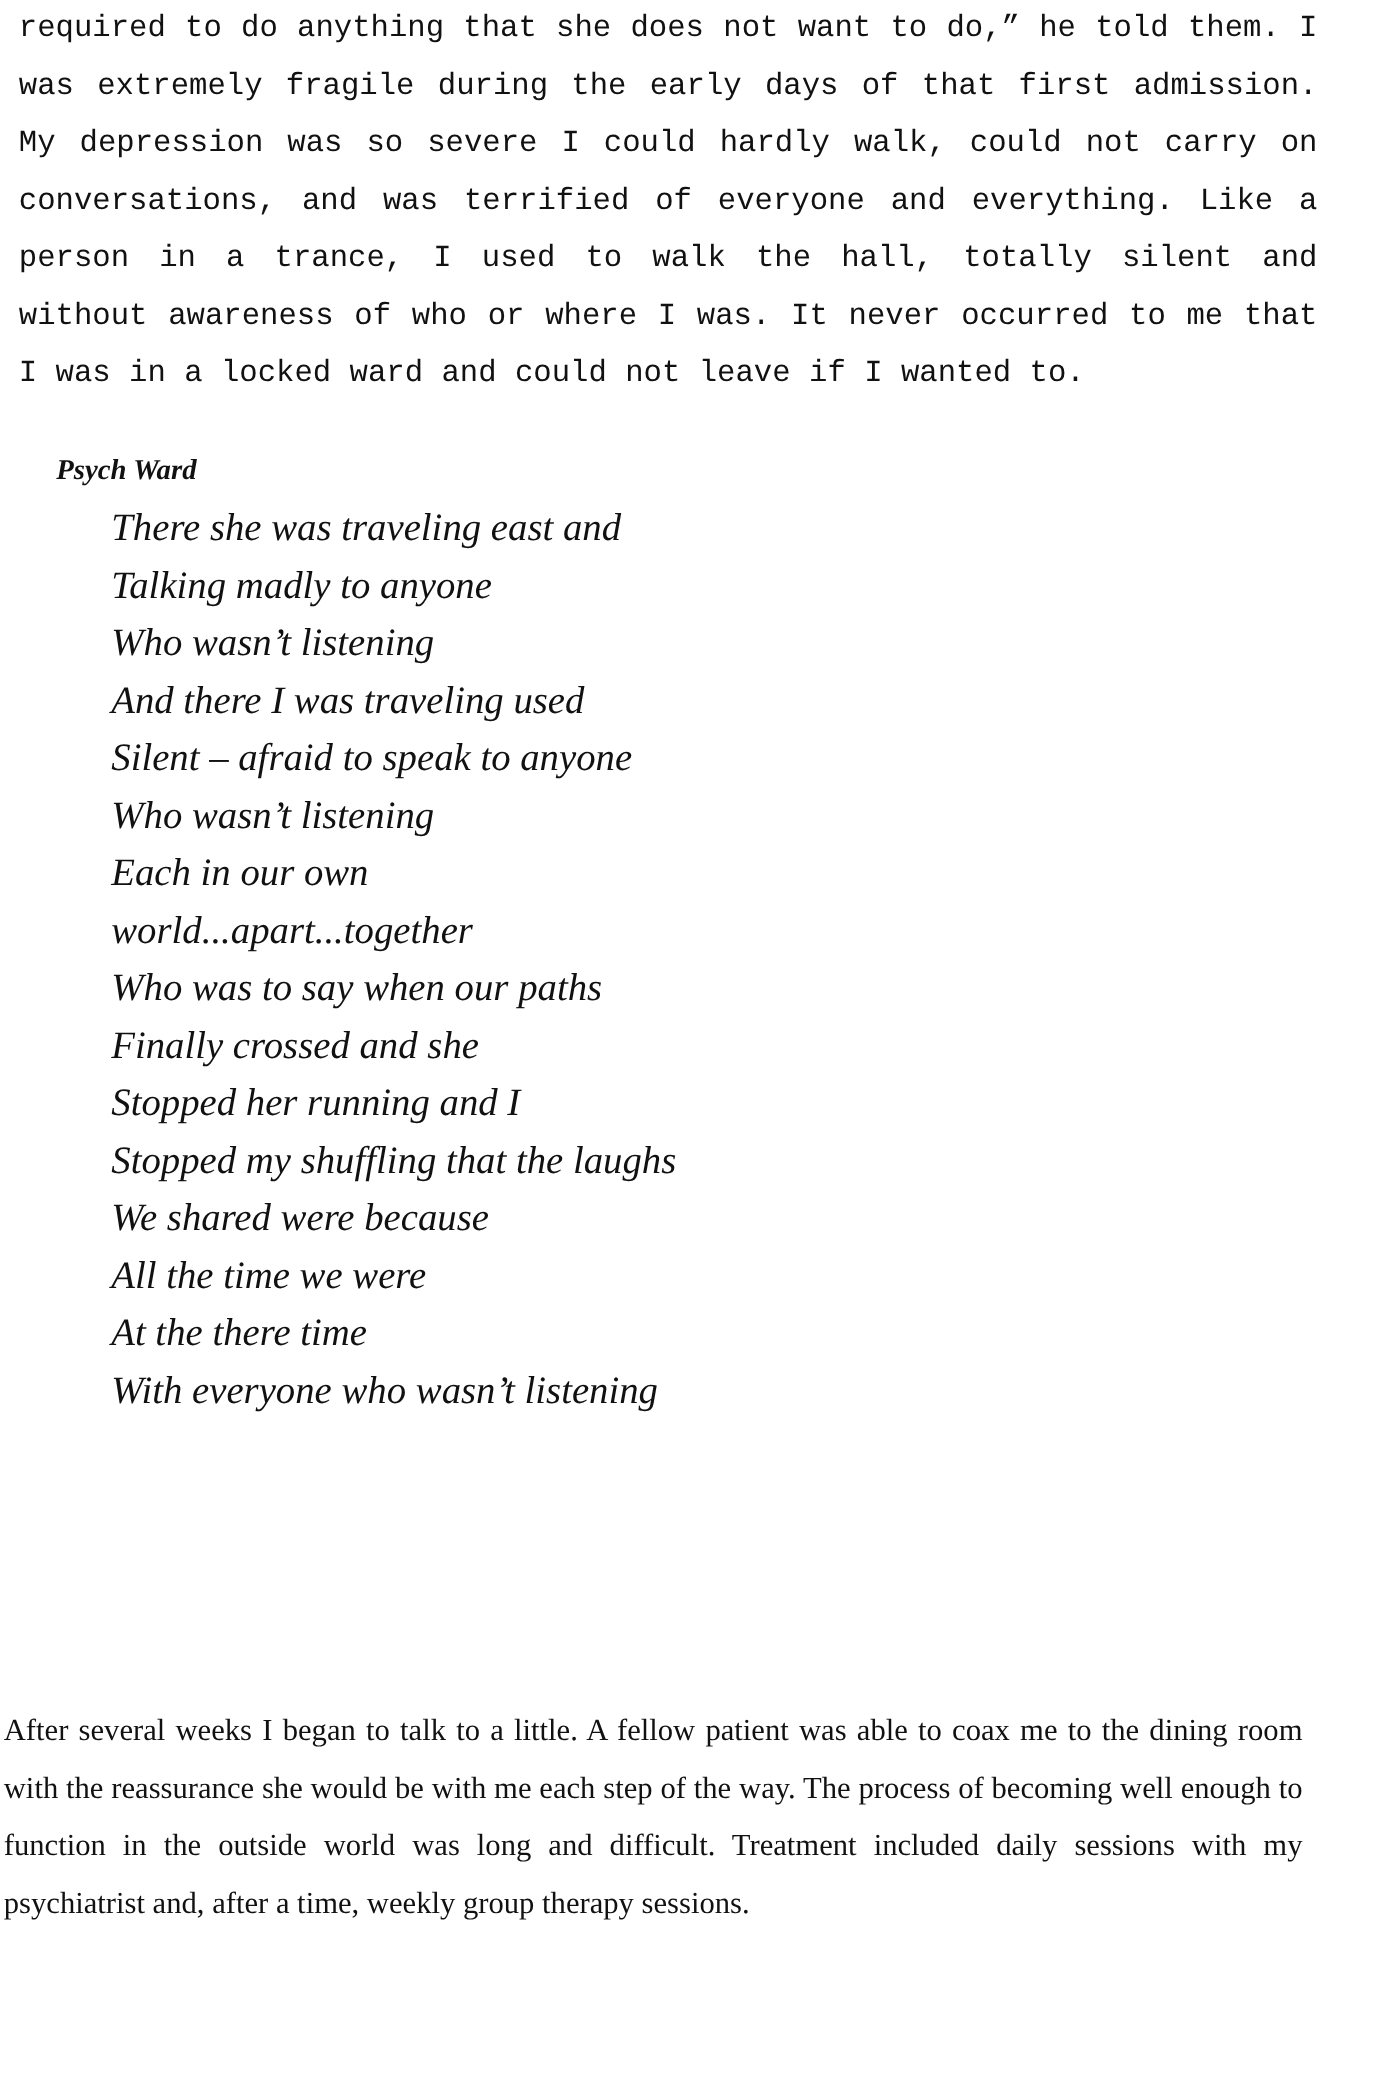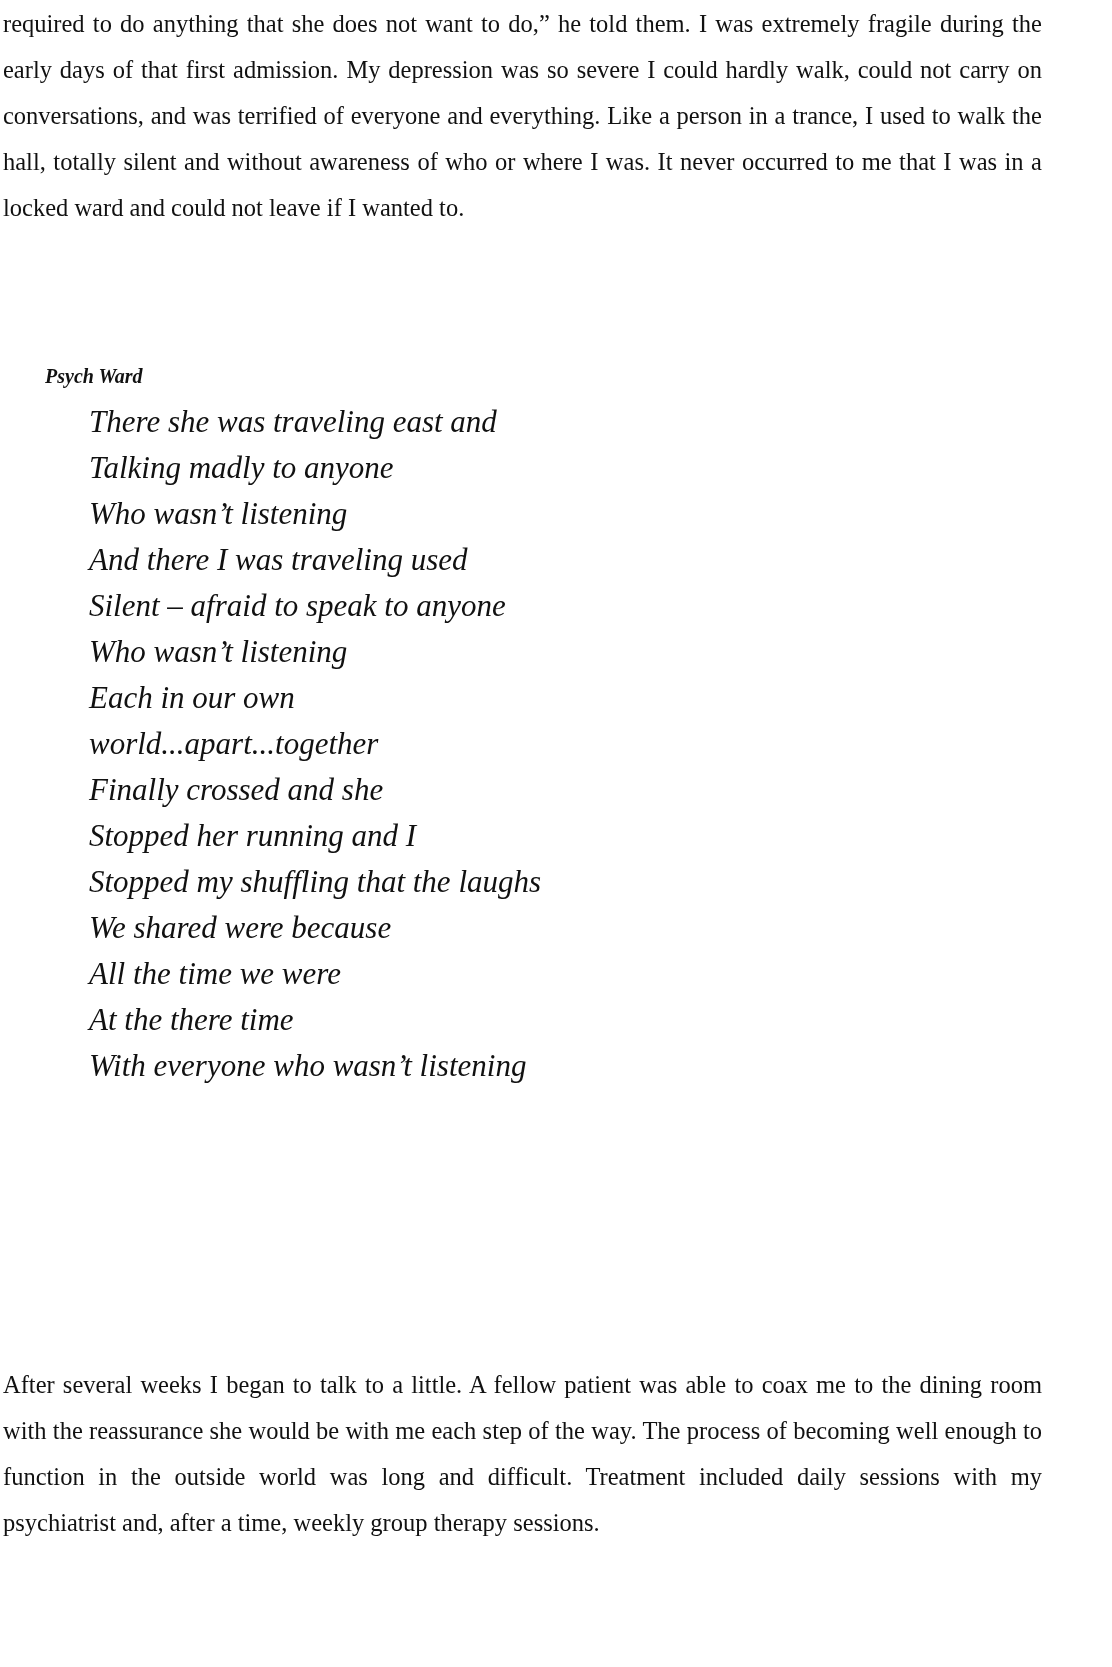--- a/index.html
+++ b/index.html
@@ -23,31 +23,32 @@
     }
     .para {
       font-size: 24.5px;
       line-height: 46px;
       text-align: justify;
       margin: 0;
     }
     .para-first {
       position: absolute;
       top: 1px;
-      left: 0;
+      left: 12px;
       width: 1039px;
+      font-family: Liberation Mono, monospace;
     }
     .poem {
       position: absolute;
       top: 353px;
       left: 42px;
       width: 700px;
     }
     .poem-title {
-      font-size: 20px;
+      font-size: 23px;
       line-height: 46px;
       font-weight: bold;
       font-style: italic;
       margin: 0;
     }
     .poem-lines {
       list-style: none;
       margin: 0;
       padding: 0 0 0 44px;
     }
@@ -76,20 +77,21 @@
     <p class="poem-title">Psych Ward</p>
     <ul class="poem-lines">
       <li class="poem-line">There she was traveling east and</li>
       <li class="poem-line">Talking madly to anyone</li>
       <li class="poem-line">Who wasn’t listening</li>
       <li class="poem-line">And there I was traveling used</li>
       <li class="poem-line">Silent – afraid to speak to anyone</li>
       <li class="poem-line">Who wasn’t listening</li>
       <li class="poem-line">Each in our own</li>
       <li class="poem-line">world...apart...together</li>
+      <li class="poem-line">Who was to say when our paths</li>
       <li class="poem-line">Finally crossed and she</li>
       <li class="poem-line">Stopped her running and I</li>
       <li class="poem-line">Stopped my shuffling that the laughs</li>
       <li class="poem-line">We shared were because</li>
       <li class="poem-line">All the time we were</li>
       <li class="poem-line">At the there time</li>
       <li class="poem-line">With everyone who wasn’t listening</li>
     </ul>
   </div>
 

